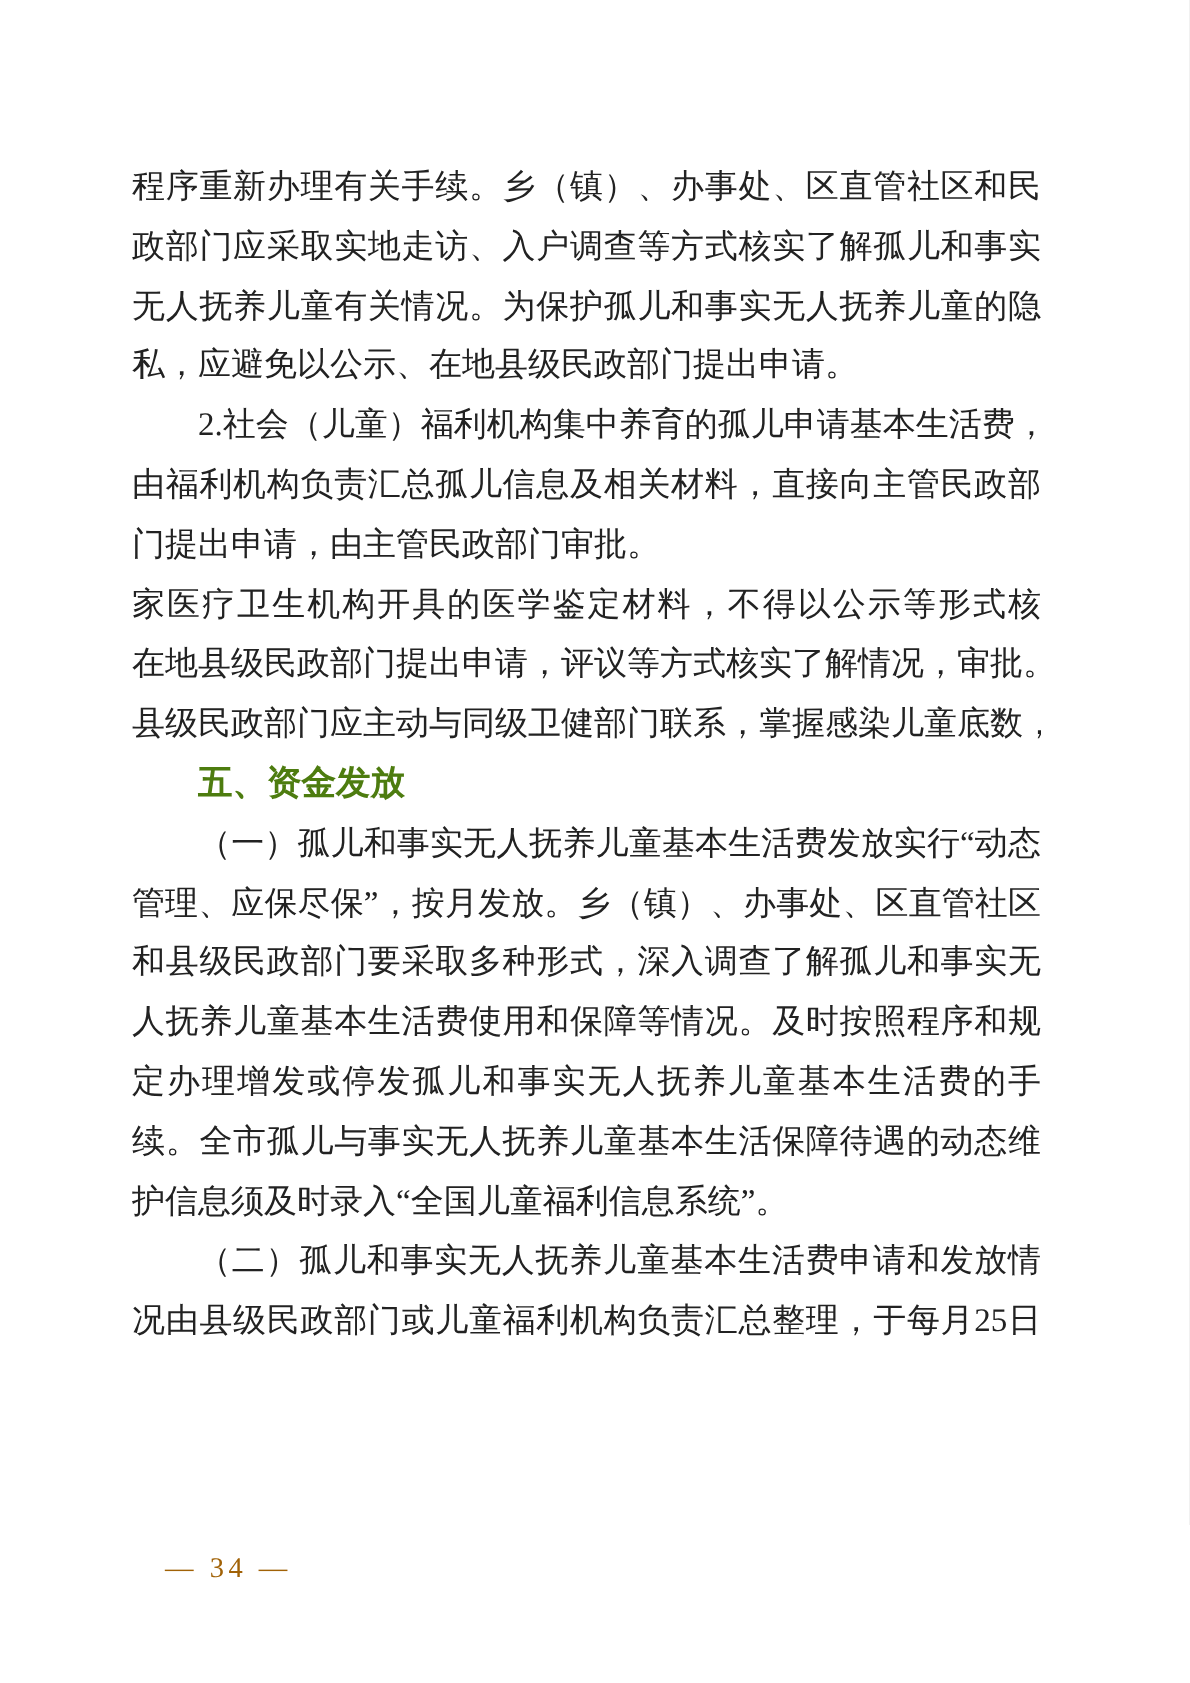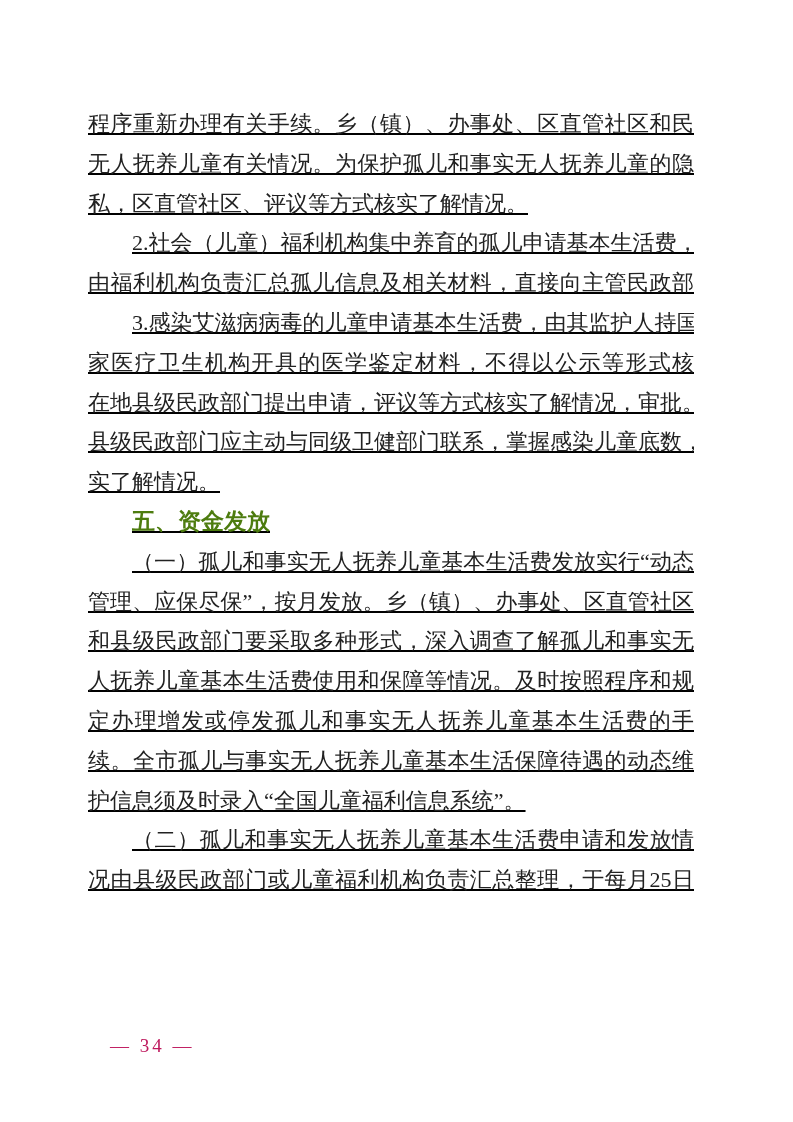--- a/index.html
+++ b/index.html
@@ -14,21 +14,20 @@
     margin: 0 auto;
     background: #ffffff;
     overflow: hidden;
     box-sizing: border-box;
   }
   .text-block {
     position: absolute;
     left: 88px;
     top: 104px;
     width: 606px;
-    text-decoration: underline;
   }
   .line {
     height: 39.8px;
     line-height: 39.8px;
     font-size: 22px;
     color: #222222;
     font-family: "Liberation Serif", serif;
     text-align: justify;
     text-justify: inter-character;
     overflow: hidden;
@@ -51,44 +50,44 @@
     font-weight: 700;
     font-size: 23px;
     color: #4d7c0f;
   }
   .footer-pageno {
     position: absolute;
     left: 110px;
     top: 1032px;
     font-size: 19px;
     line-height: 28px;
-    color: #be185d;
+    color: #a16207;
     letter-spacing: 3px;
     font-family: "Liberation Serif", serif;
   }
 </style>
 </head>
 <body>
 
 <div class="page">
 
   <div class="text-block">
 
     <div class="line fill">程序重新办理有关手续。乡（镇）、办事处、区直管社区和民</div>
+    <div class="line fill">政部门应采取实地走访、入户调查等方式核实了解孤儿和事实</div>
     <div class="line fill">无人抚养儿童有关情况。为保护孤儿和事实无人抚养儿童的隐</div>
-    <div class="line end">私，区直管社区、评议等方式核实了解情况。</div>
+    <div class="line end">私，应避免以公示、在地县级民政部门提出申请。</div>
 
     <div class="line fill indent">2.社会（儿童）福利机构集中养育的孤儿申请基本生活费，</div>
     <div class="line fill">由福利机构负责汇总孤儿信息及相关材料，直接向主管民政部</div>
+    <div class="line end">门提出申请，由主管民政部门审批。</div>
 
-    <div class="line fill indent">3.感染艾滋病病毒的儿童申请基本生活费，由其监护人持国</div>
     <div class="line fill">家医疗卫生机构开具的医学鉴定材料，不得以公示等形式核</div>
     <div class="line fill">在地县级民政部门提出申请，评议等方式核实了解情况，审批。</div>
     <div class="line fill">县级民政部门应主动与同级卫健部门联系，掌握感染儿童底数，</div>
-    <div class="line end">实了解情况。</div>
 
     <div class="line end indent heading">五、资金发放</div>
 
     <div class="line fill indent">（一）孤儿和事实无人抚养儿童基本生活费发放实行“动态</div>
     <div class="line fill">管理、应保尽保”，按月发放。乡（镇）、办事处、区直管社区</div>
     <div class="line fill">和县级民政部门要采取多种形式，深入调查了解孤儿和事实无</div>
     <div class="line fill">人抚养儿童基本生活费使用和保障等情况。及时按照程序和规</div>
     <div class="line fill">定办理增发或停发孤儿和事实无人抚养儿童基本生活费的手</div>
     <div class="line fill">续。全市孤儿与事实无人抚养儿童基本生活保障待遇的动态维</div>
     <div class="line end">护信息须及时录入“全国儿童福利信息系统”。</div>

